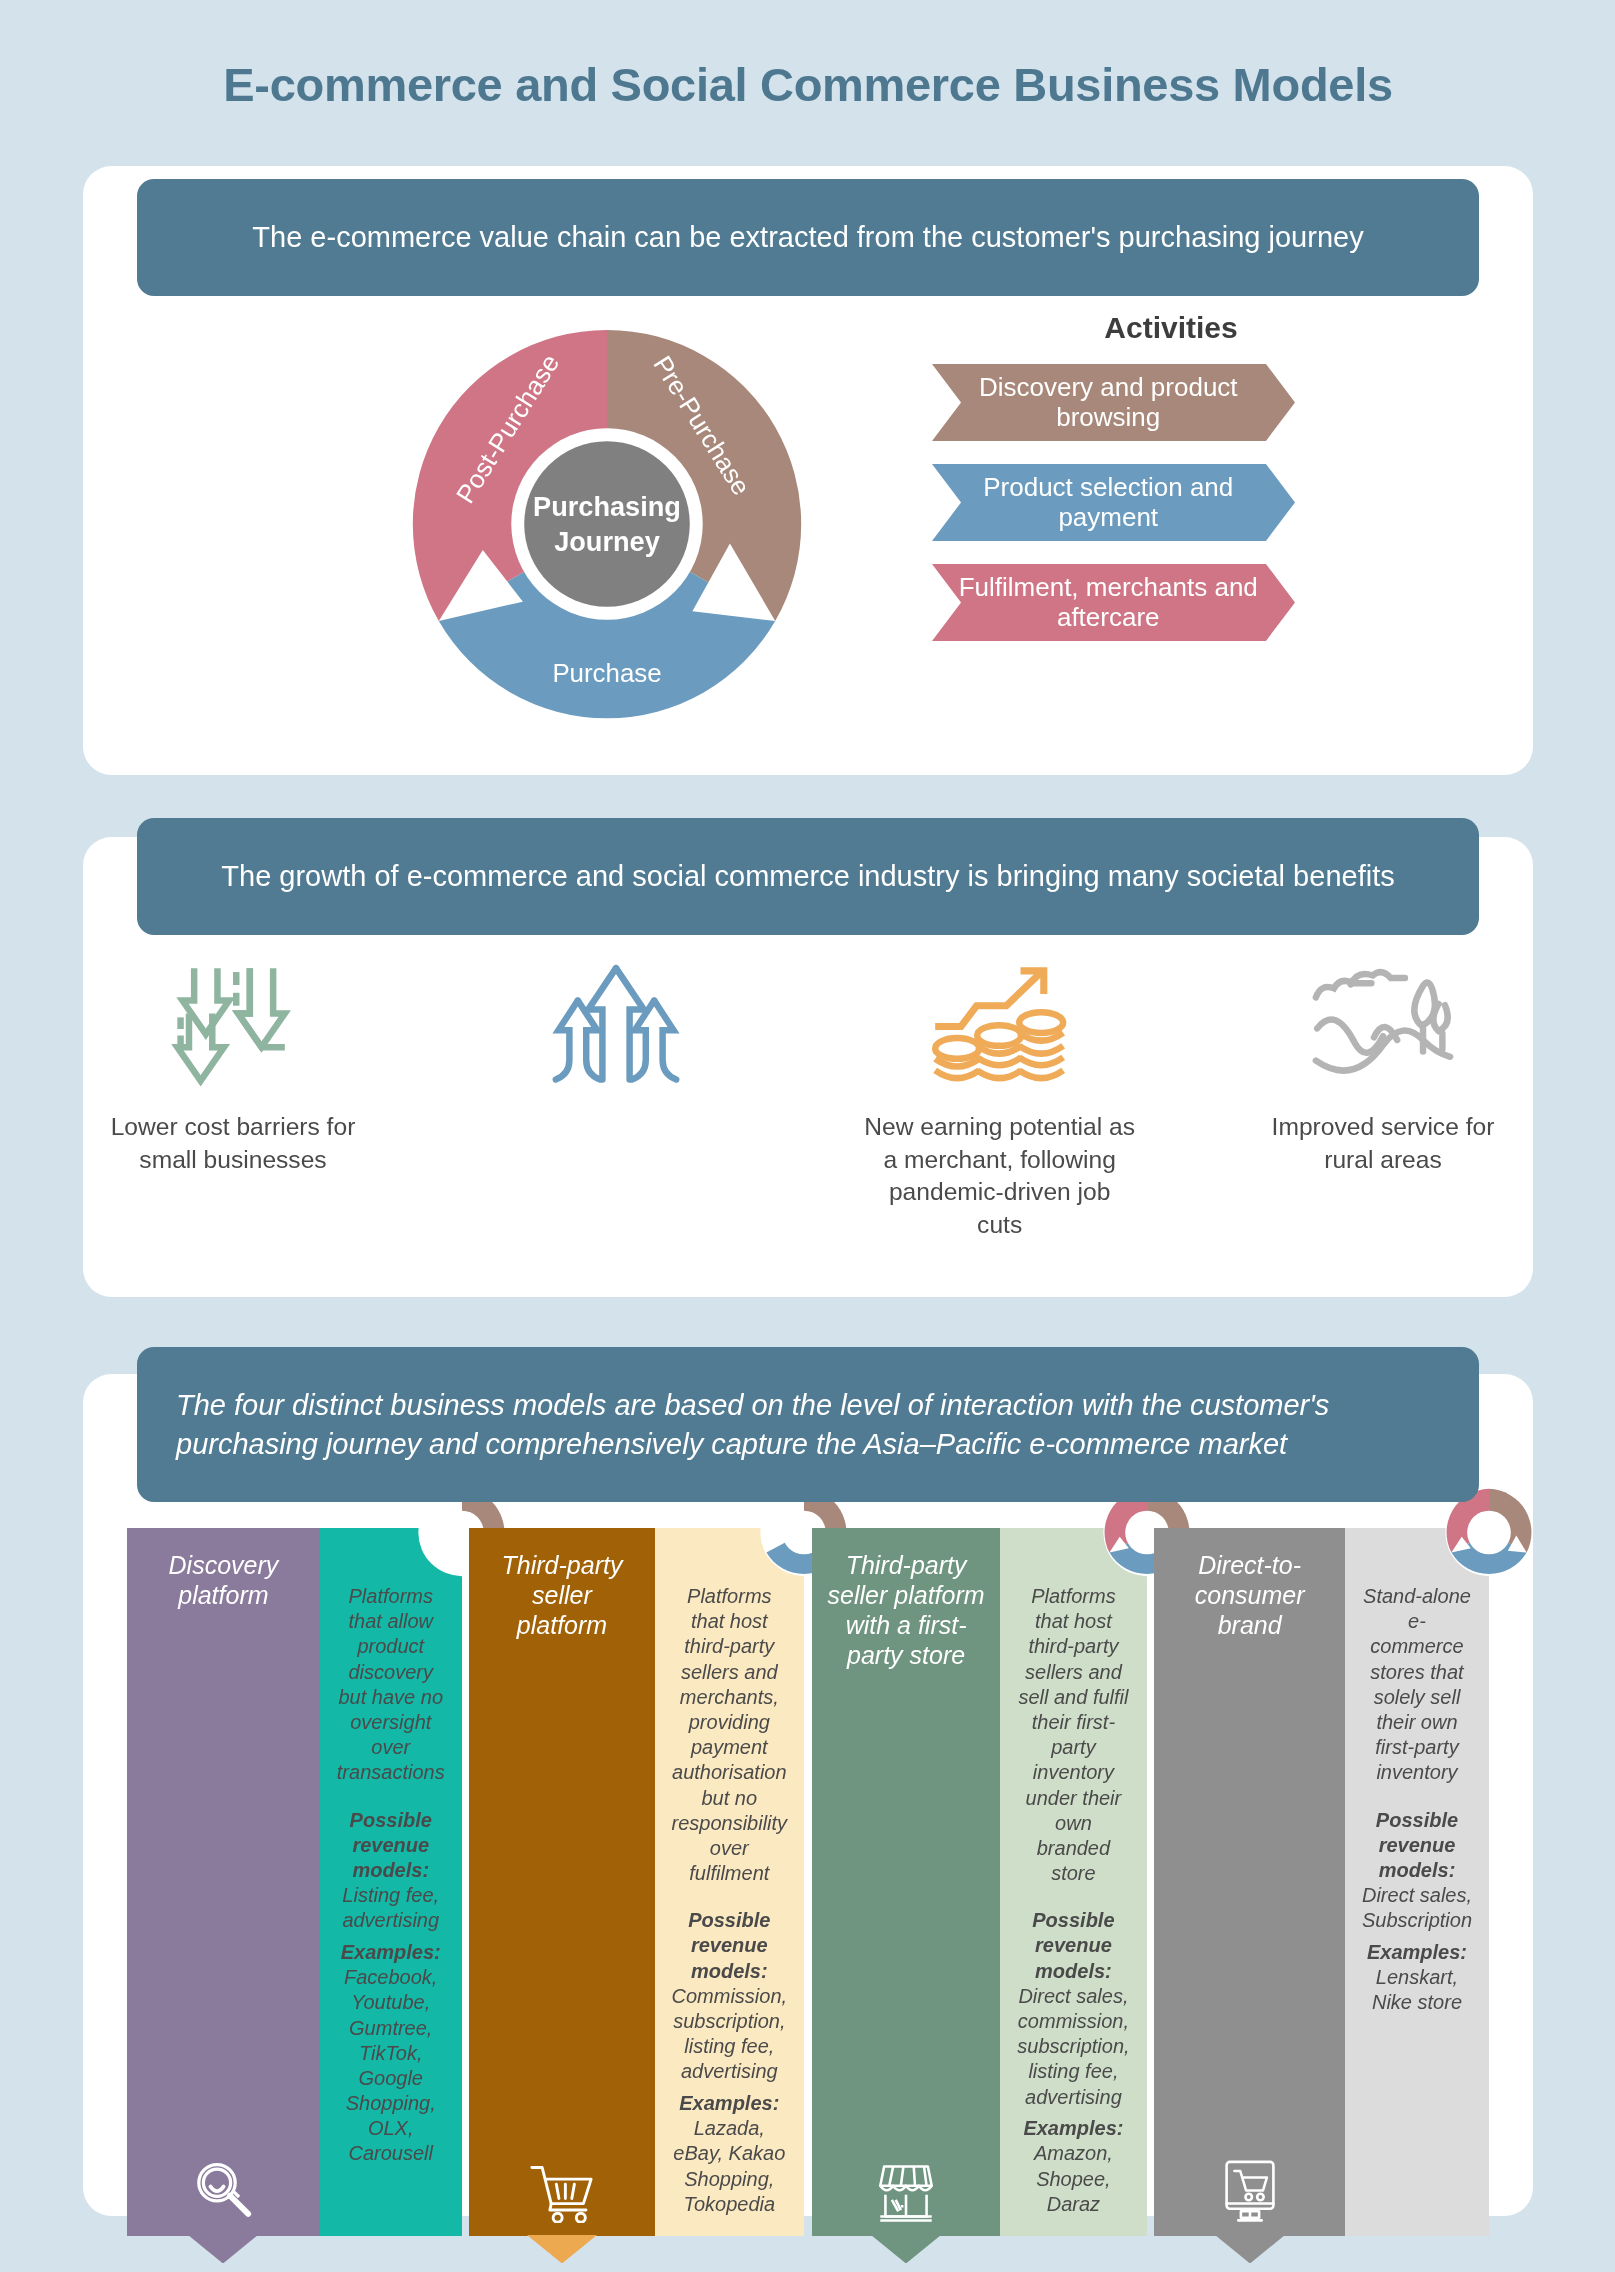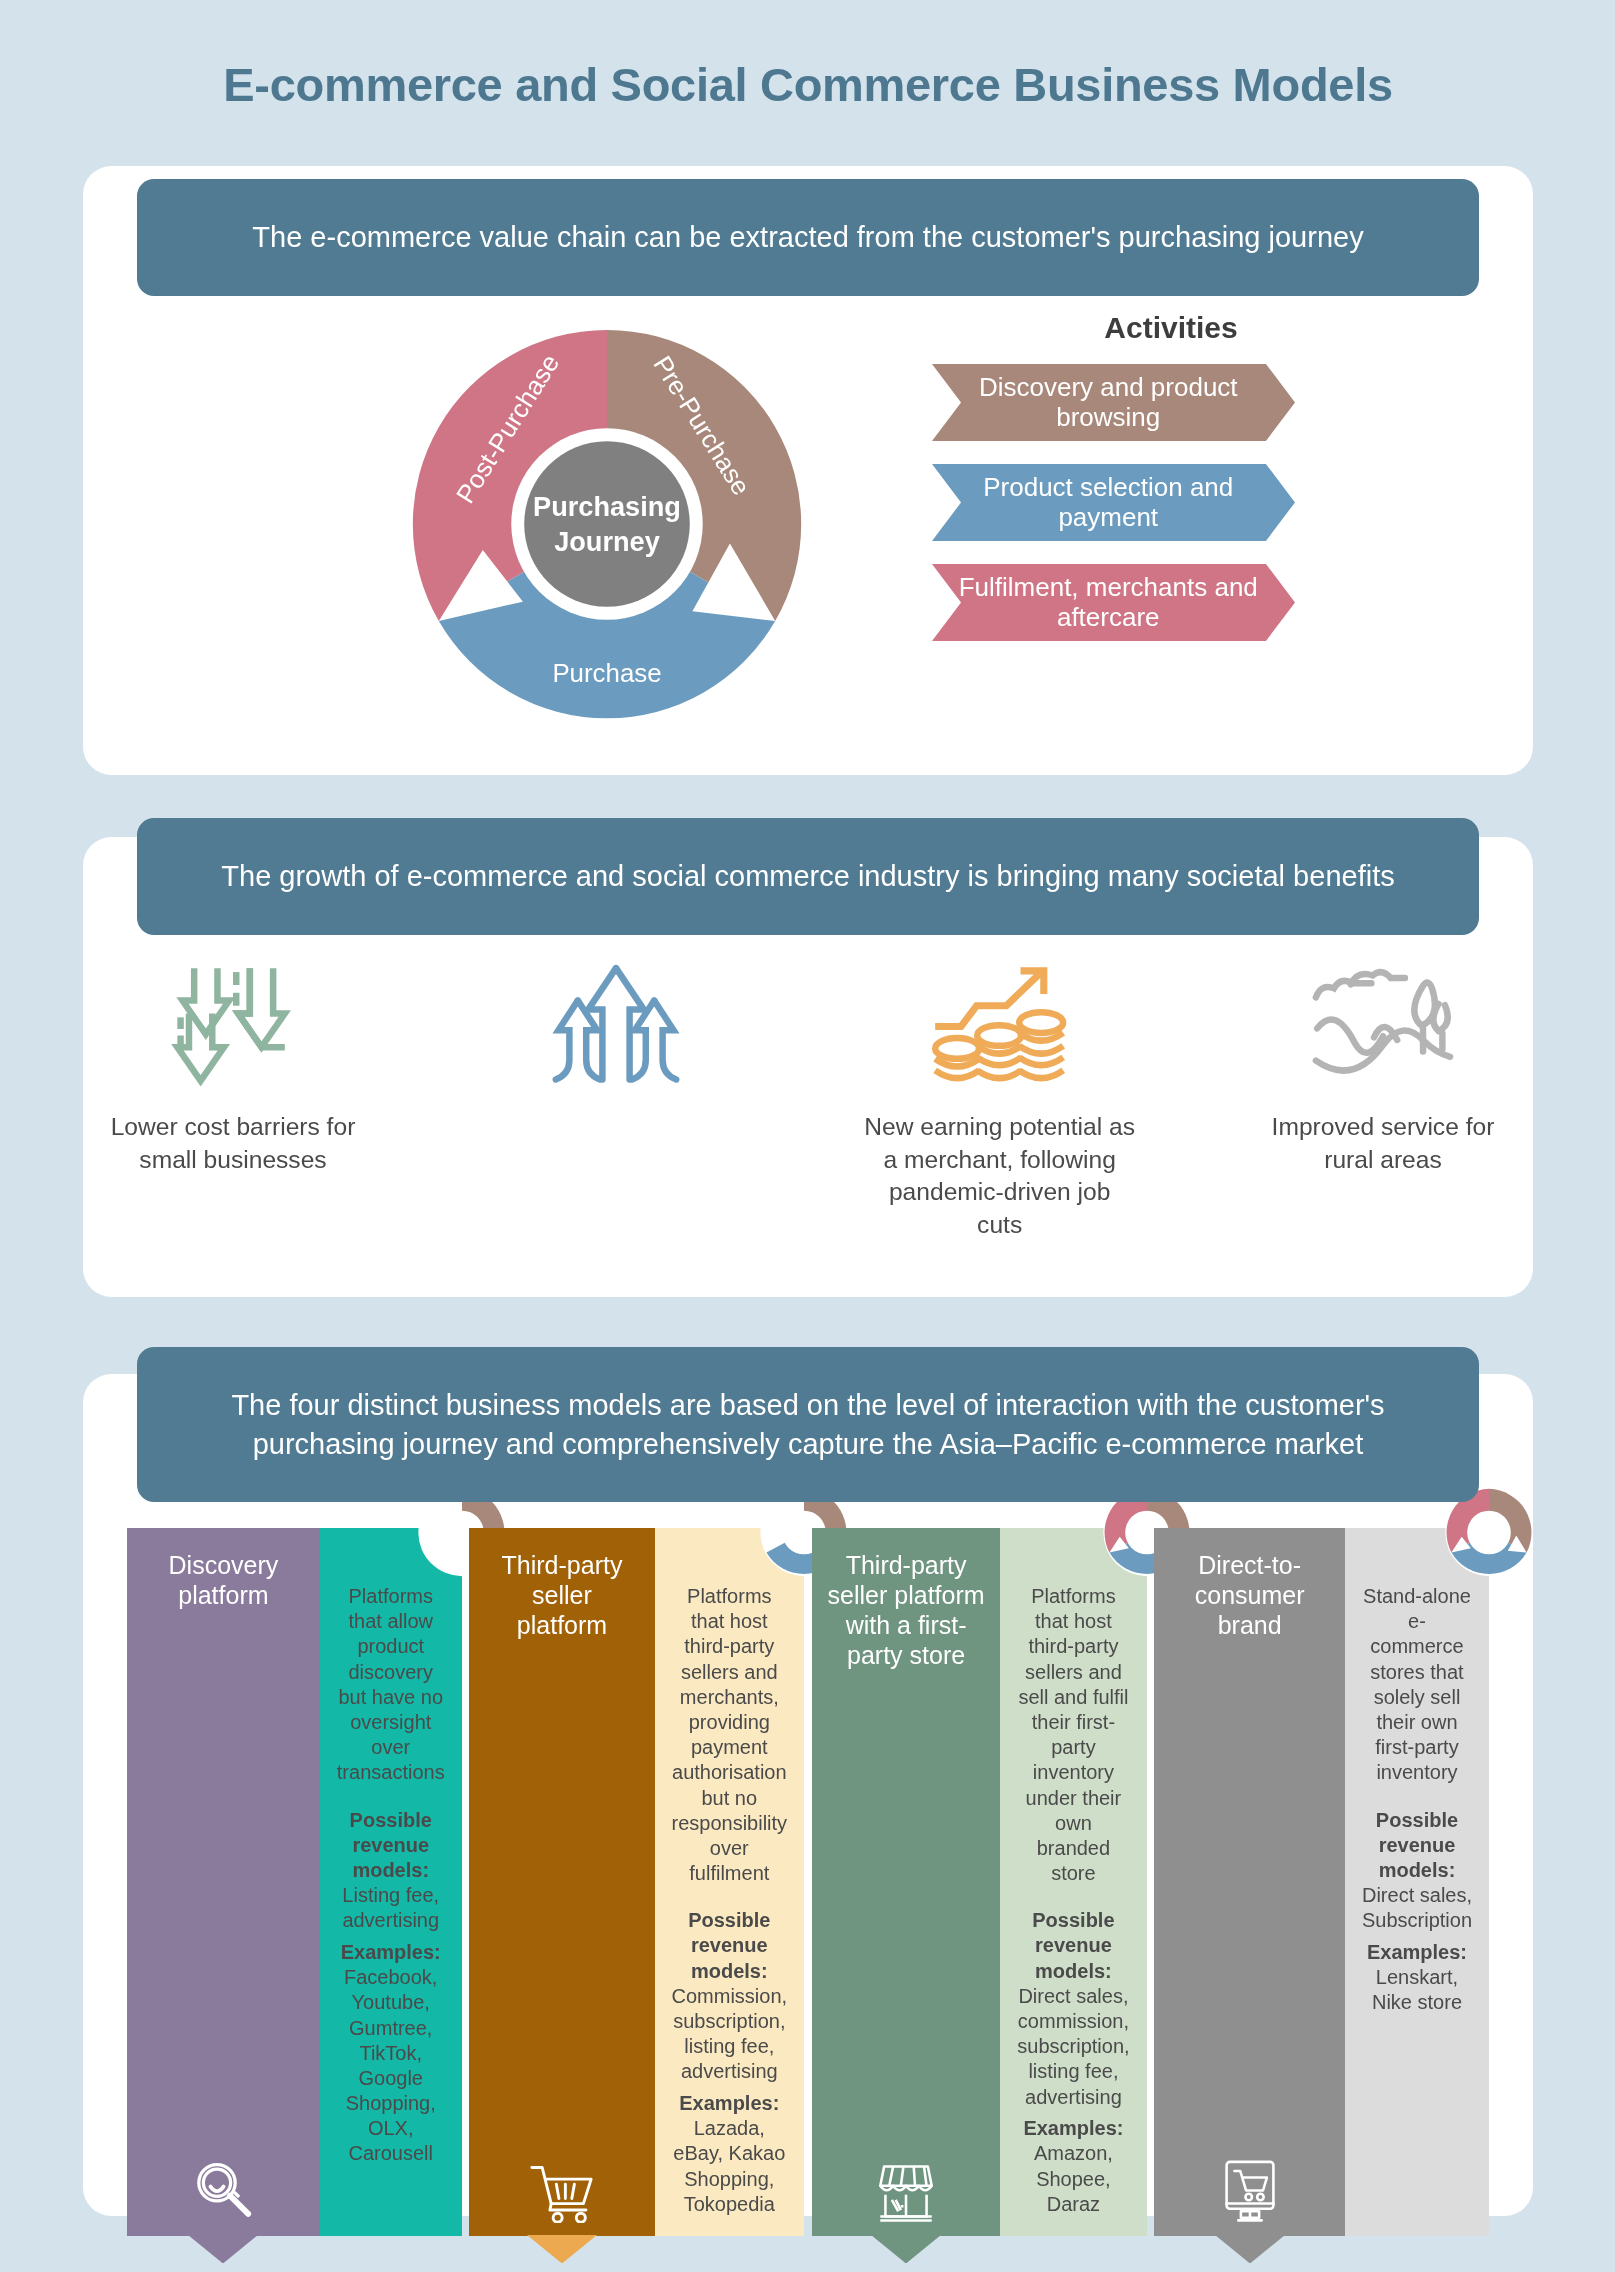--- a/index.html
+++ b/index.html
@@ -30,21 +30,20 @@
     left:83px;
     right:83px;
   }
   .banner{
     position:absolute;
     left:137px;
     right:137px;
     background:#517b92;
     border-radius:17px;
     color:#ffffff;
-    text-align:center;
     font-size:29px;
     line-height:1.33;
     font-weight:400;
     display:flex;
     align-items:center;
     justify-content:center;
     padding:17px 39px;
     z-index:5;
   }
 
@@ -85,21 +84,21 @@
     display:flex; justify-content:space-between;
   }
   .benefit{ width:272px; display:flex; flex-direction:column; align-items:center; }
   .benefit .ic{ height:130px; display:flex; align-items:center; justify-content:center; }
   .benefit .lbl{
     margin-top:22px; text-align:center; color:#4a4a4a;
     font-size:24.6px; line-height:1.33;
   }
 
   
-  #sec3 { position:absolute; left:0; top:1334px; width:1616px; height:894px; }
+  #sec3 { position:absolute; left:0; top:1334px; width:1616px; height:894px;font-style:italic; }
   #sec3 .card { top:40px; height:842px; }
   #sec3 .banner{ top:13px; height:155px; }
 
   .models{
     position:absolute; top:194px; left:127px; right:127px;
     display:flex; gap:7.8px;
   }
   .model{ flex:1; display:flex; flex-direction:row; position:relative; }
   .model-head{
     position:relative;

